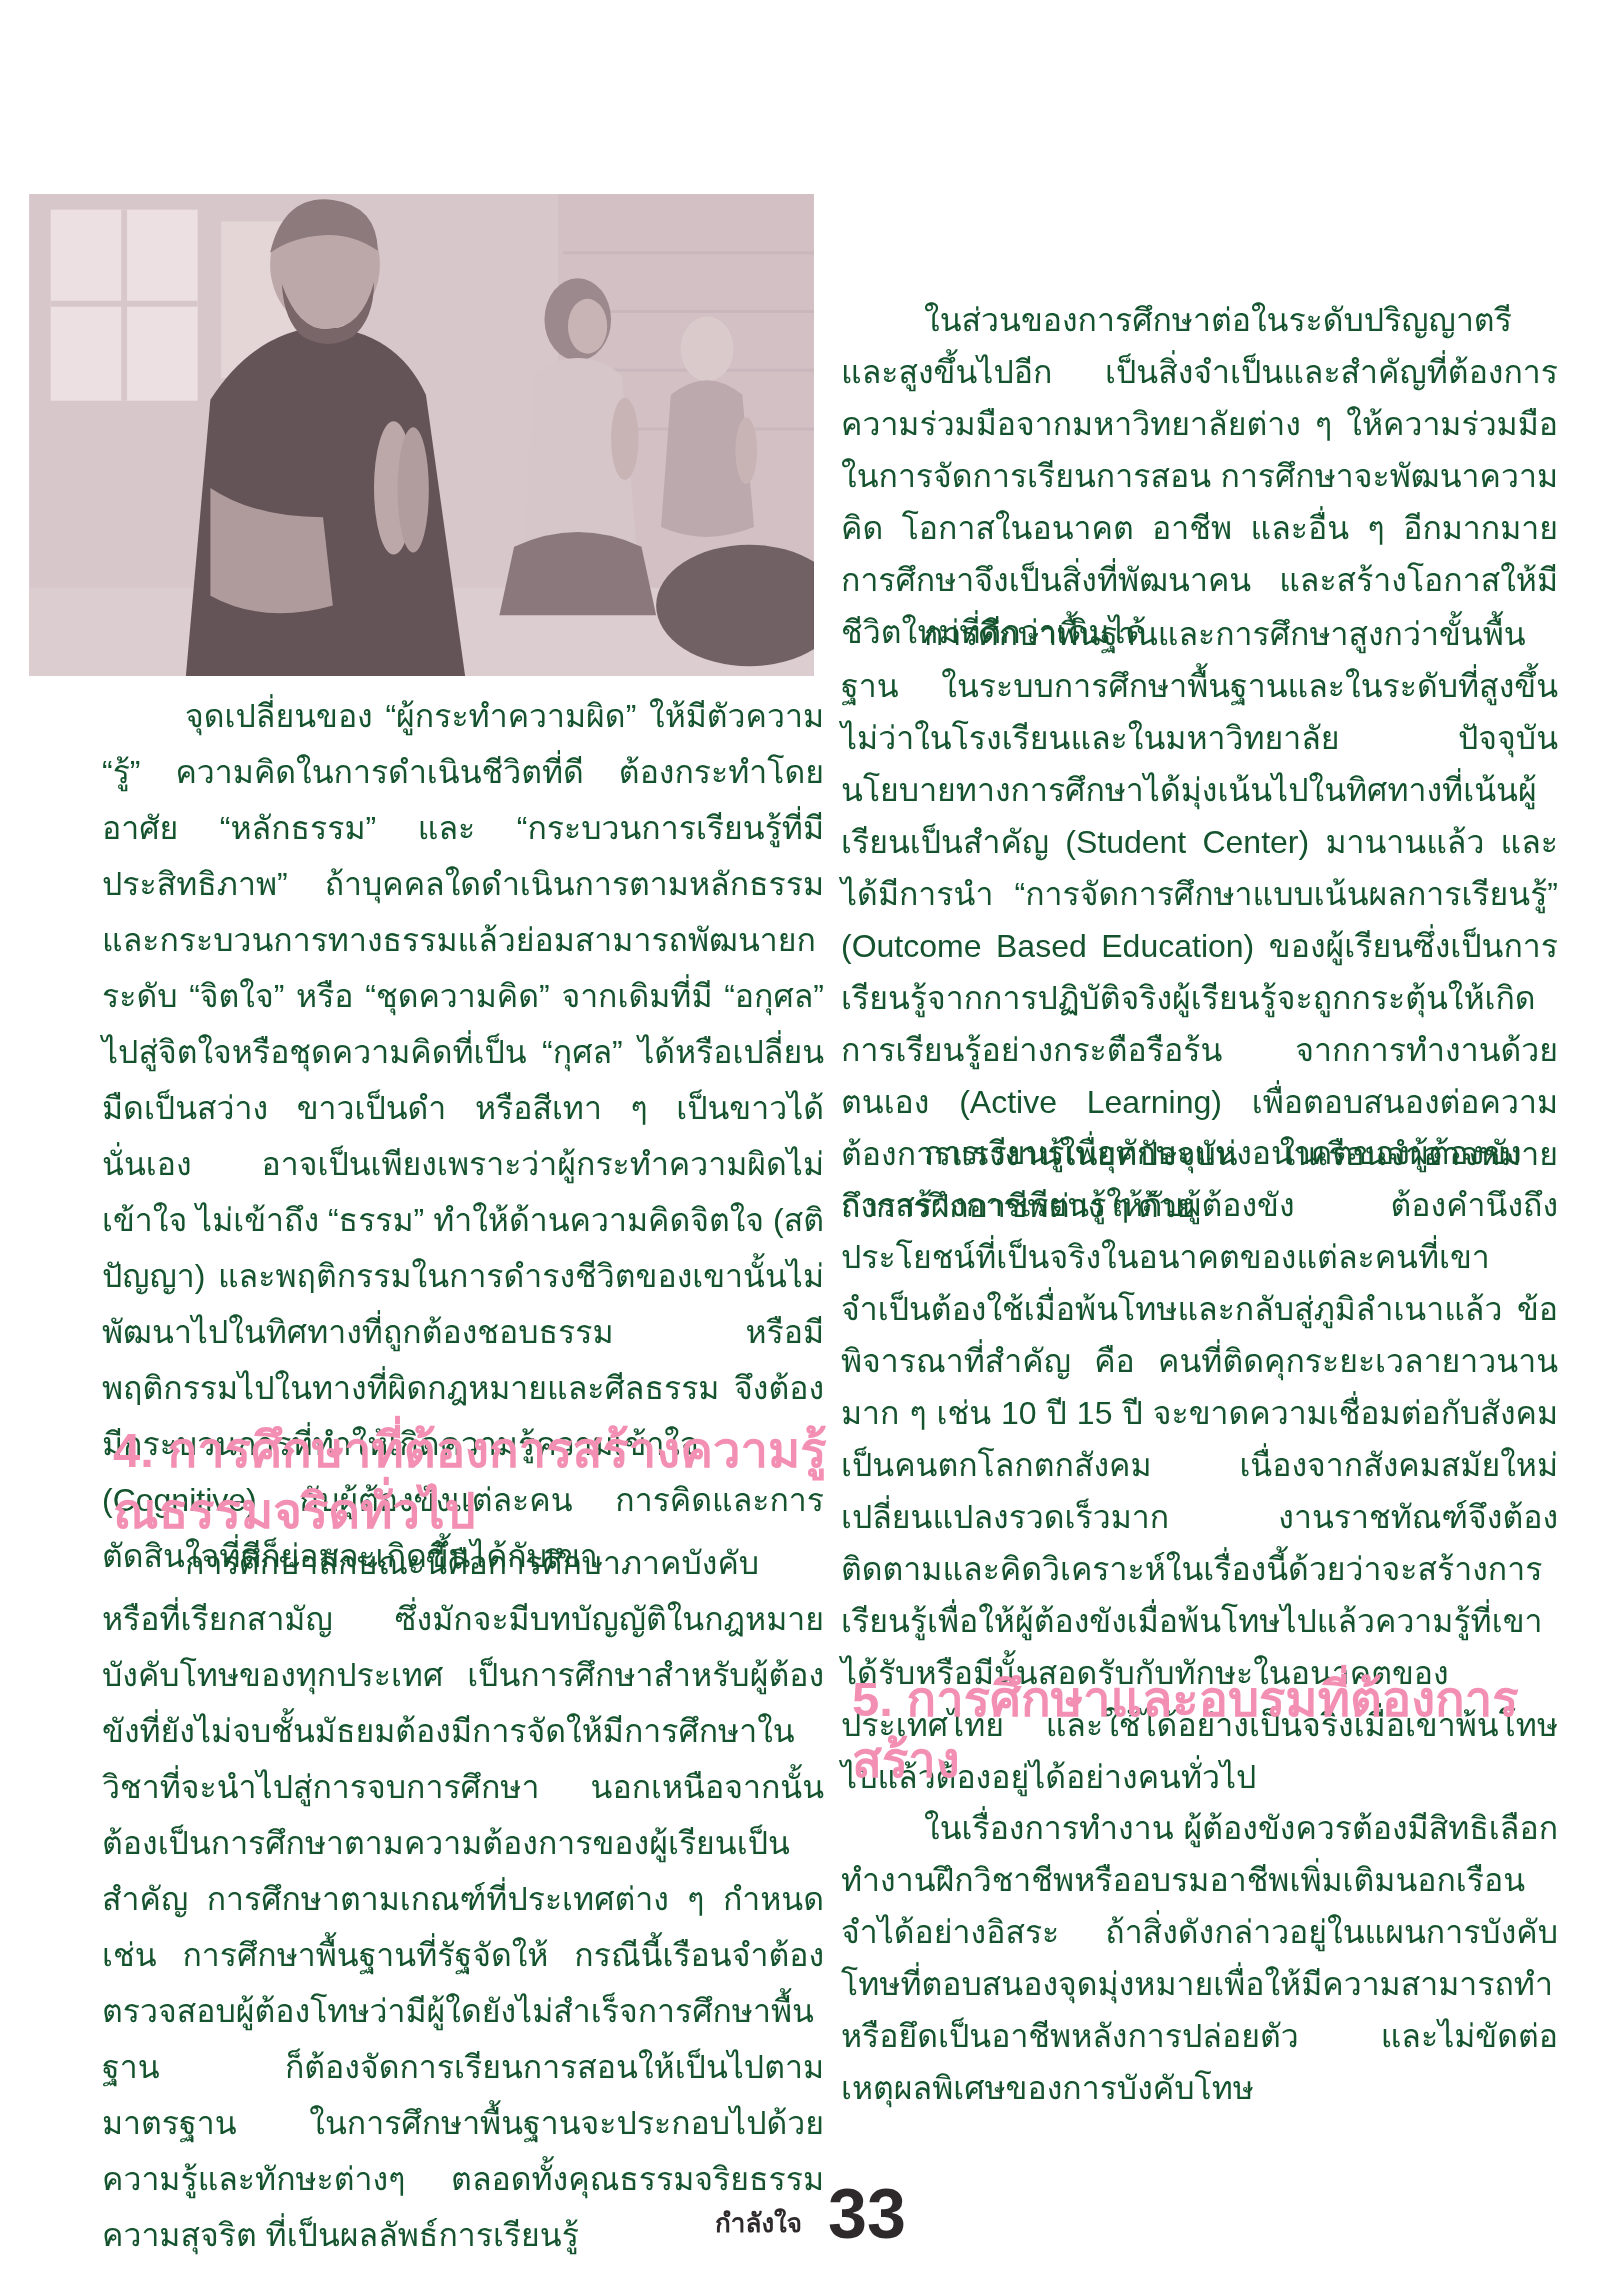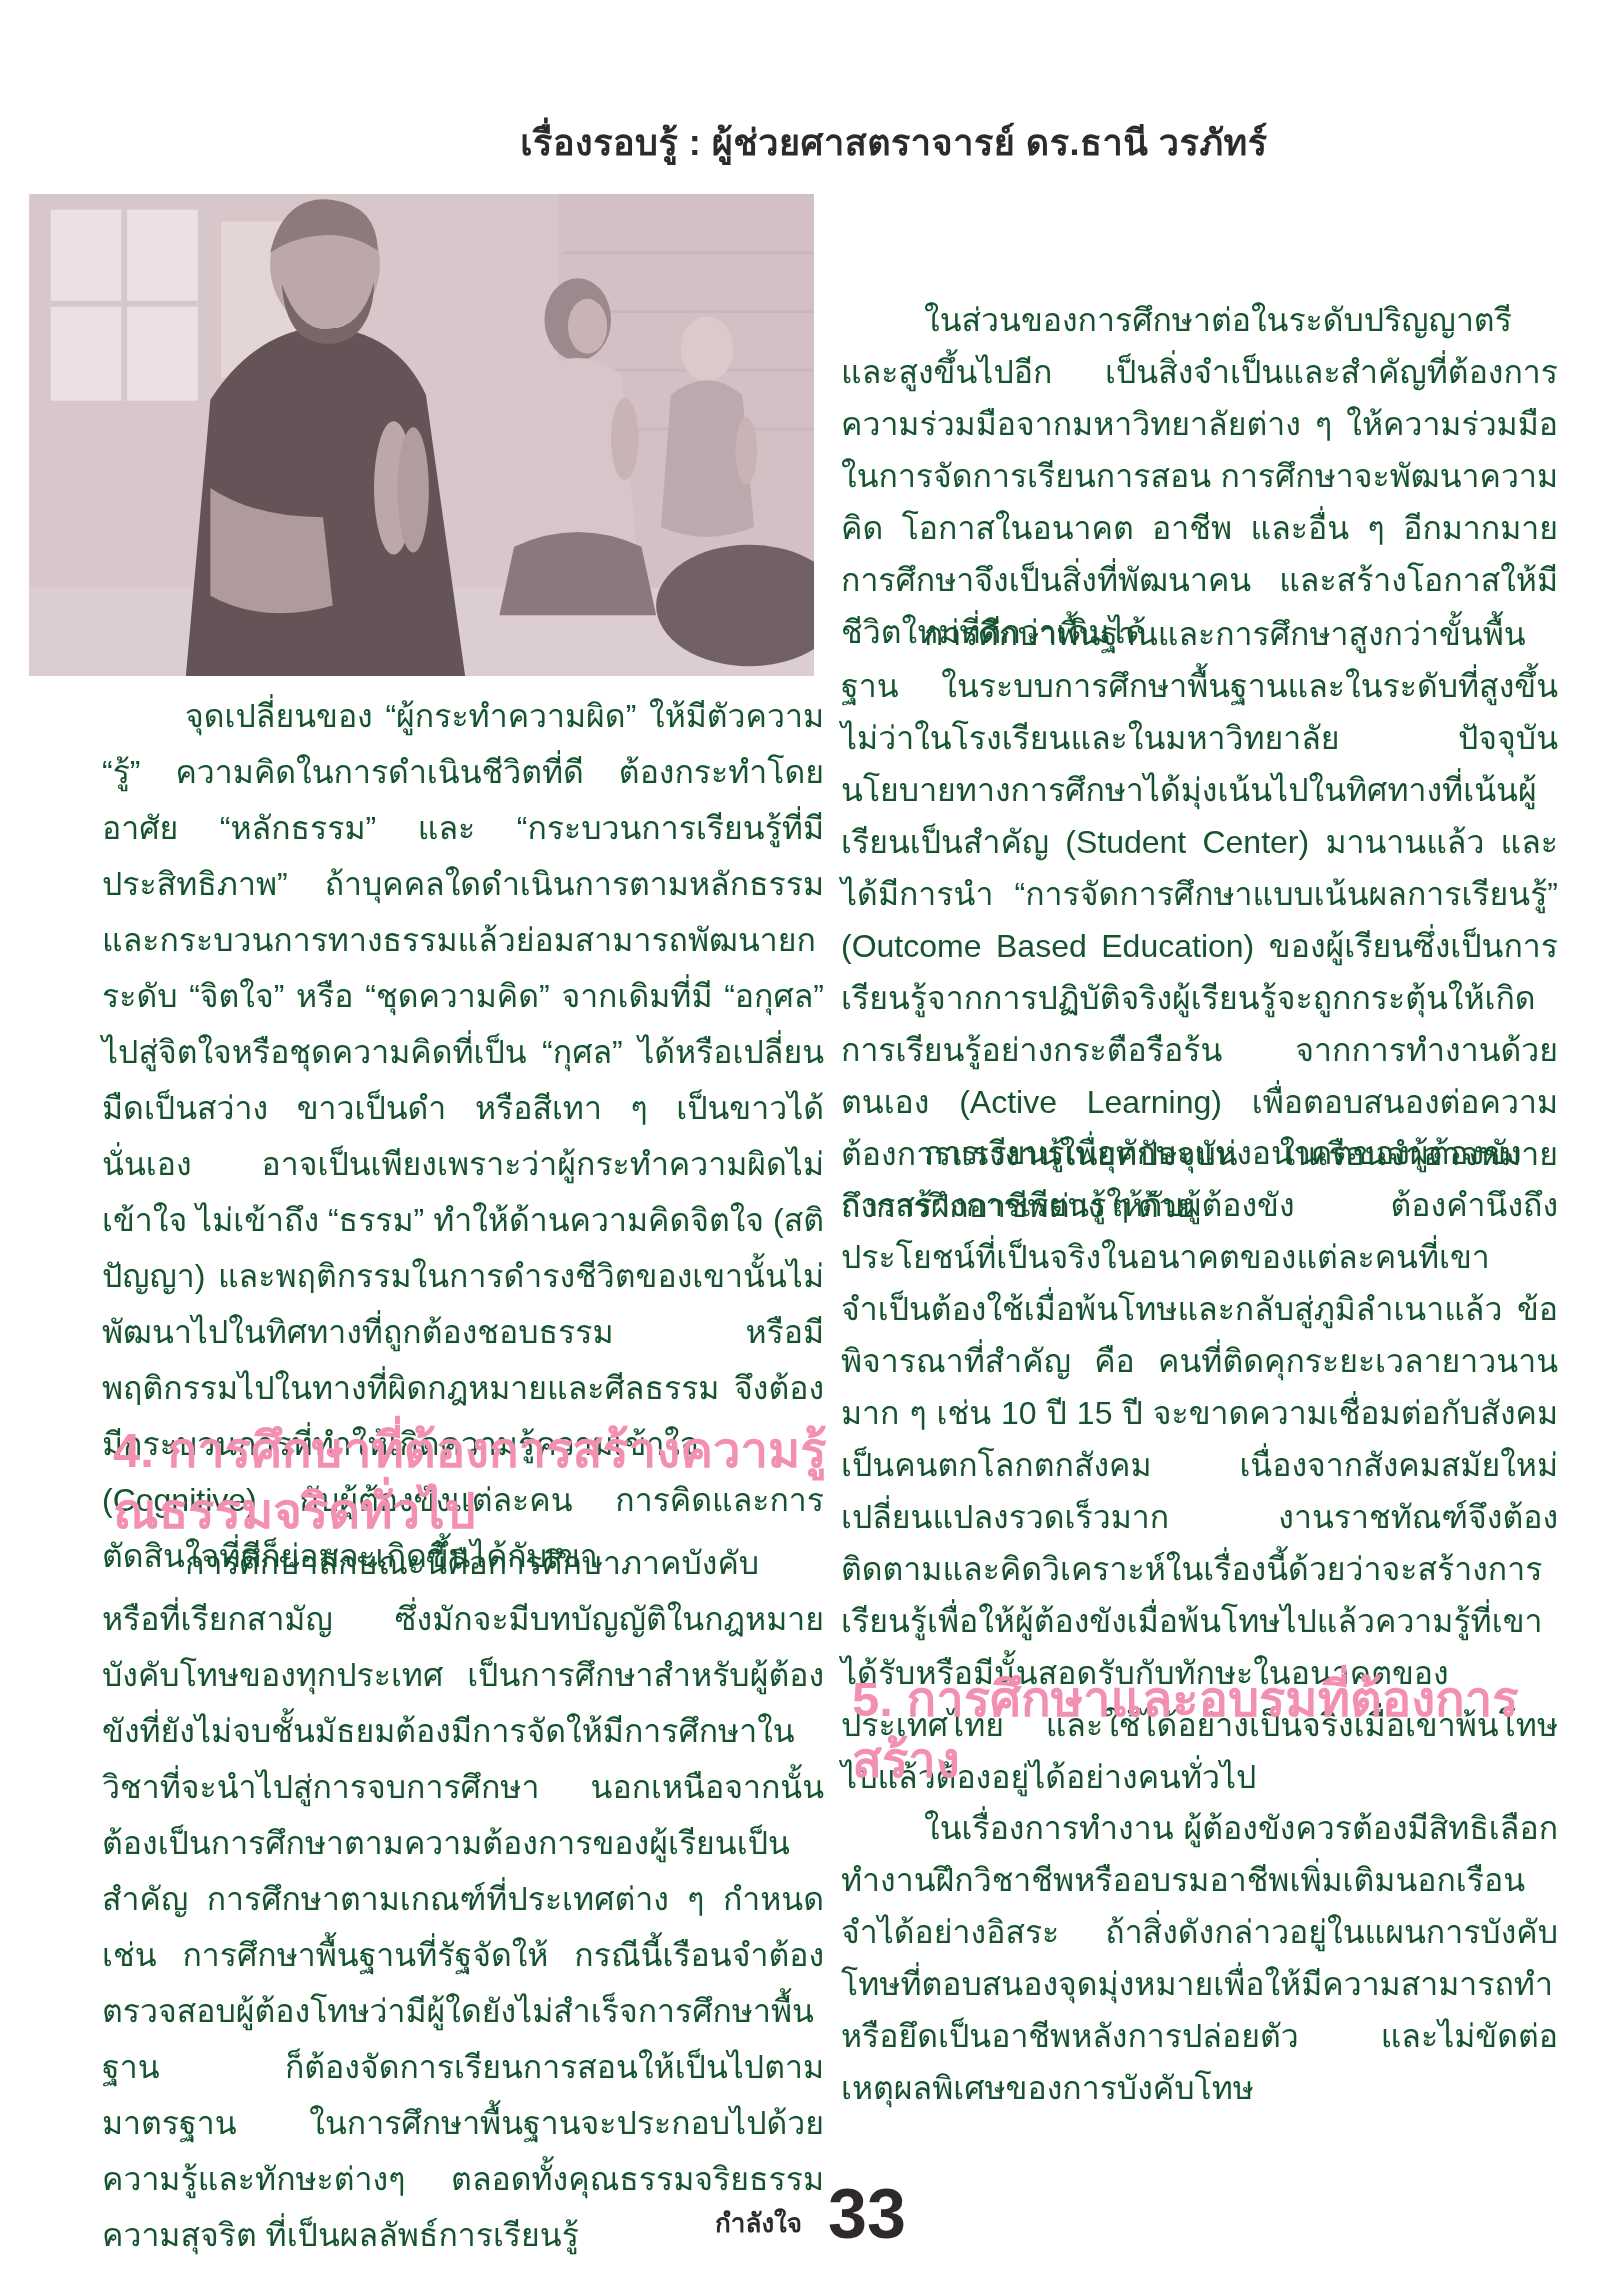--- a/index.html
+++ b/index.html
@@ -35,21 +35,20 @@
     color:#2e2a2b;
   }
   .footer .flabel { font-size:26px; font-weight:bold; vertical-align:baseline; }
   .footer .fnum  { font-size:70px; font-weight:bold; margin-left:26px; vertical-align:-5.9px; }
 </style>
 </head>
 <body>
 
 <div class="page">
 
-  <div class="header-line">เรื่องรอบรู้ : ผู้ช่วยศาสตราจารย์ ดร.ธานี วรภัทร์</div>
 
   <div class="photo-box">
     <svg width="785" height="482" viewBox="0 0 801 492" xmlns="http://www.w3.org/2000/svg">
 
       <rect x="0" y="0" width="801" height="492" fill="#d3cdcf"></rect>
       <rect x="540" y="0" width="261" height="492" fill="#cdc5c8"></rect>
 
       <g stroke="#c3bbbe" stroke-width="3">
         <line x1="545" y1="60" x2="801" y2="60"></line>
           <line x1="545" y1="120" x2="801" y2="120"></line>

